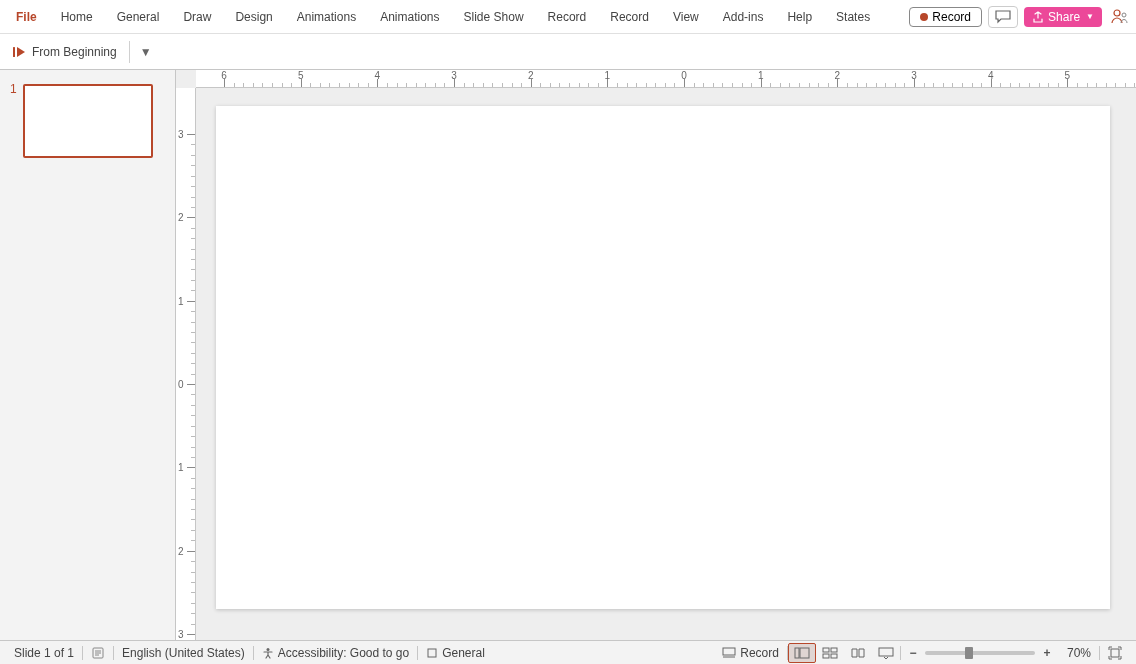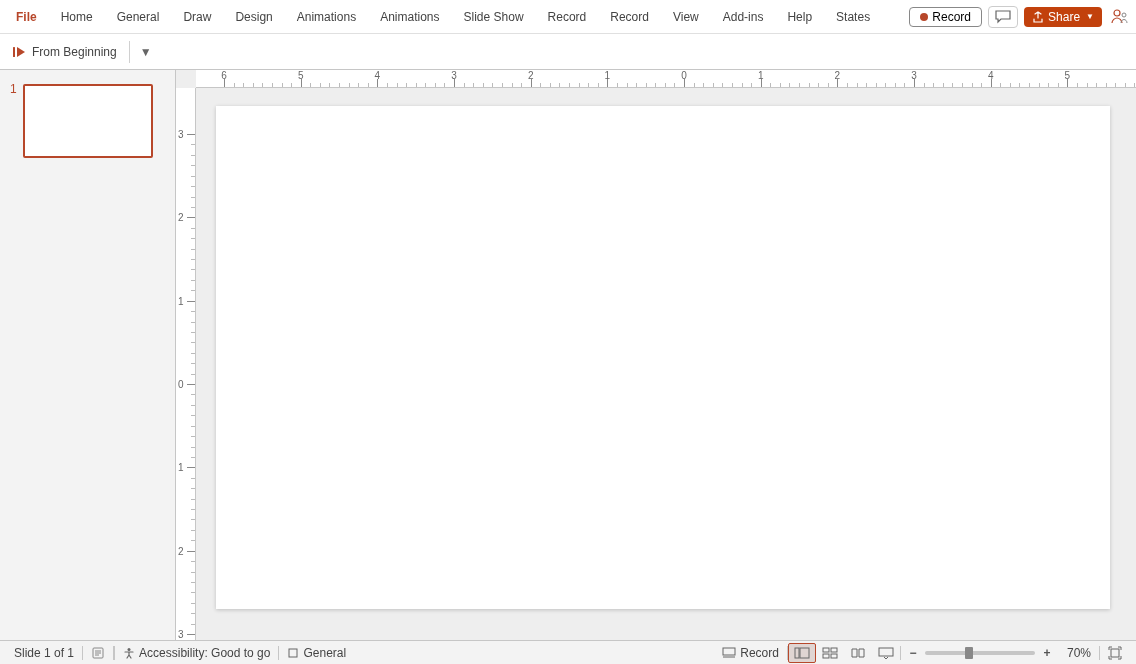--- a/index.html
+++ b/index.html
@@ -62,21 +62,21 @@
     .tabs .btn-comment {
       border: 1px solid #ccc;
       border-radius: 4px;
       width: 30px; height: 22px;
       display: flex; align-items: center; justify-content: center;
       margin-right: 6px;
       background: #fff;
       cursor: pointer;
     }
     .tabs .btn-share {
-      background: #c2410c;
+      background: #ec4899;
       color: #fff;
       border-radius: 4px;
       padding: 3px 8px 3px 8px;
       display: flex;
       align-items: center;
       gap: 4px;
       margin-right: 6px;
       cursor: pointer;
     }
     .tabs .btn-share .chev {
@@ -535,20 +535,21 @@
 <div class="statusbar">
   <div class="seg">Slide 1 of 1</div>
   <div class="vdivider"></div>
   <div class="seg interact">
     <svg width="14" height="14" viewBox="0 0 14 14">
       <rect x="2" y="2" width="10" height="10" rx="1" fill="none" stroke="#888" stroke-width="1"></rect>
       <path d="M4 5h6M4 7h6M4 9h4" stroke="#888" stroke-width="1"></path>
     </svg>
   </div>
   <div class="vdivider"></div>
+  <div class="seg interact">English (United States)</div>
   <div class="vdivider"></div>
   <div class="seg interact">
     <svg width="12" height="12" viewBox="0 0 12 12">
       <circle cx="6" cy="2.5" r="1.5" fill="#666"></circle>
       <path d="M2 5h8M6 5v3M4 11l2-3 2 3" stroke="#666" stroke-width="1.2" fill="none" stroke-linecap="round"></path>
     </svg>
     <span>Accessibility: Good to go</span>
   </div>
   <div class="vdivider"></div>
   <div class="seg interact">

